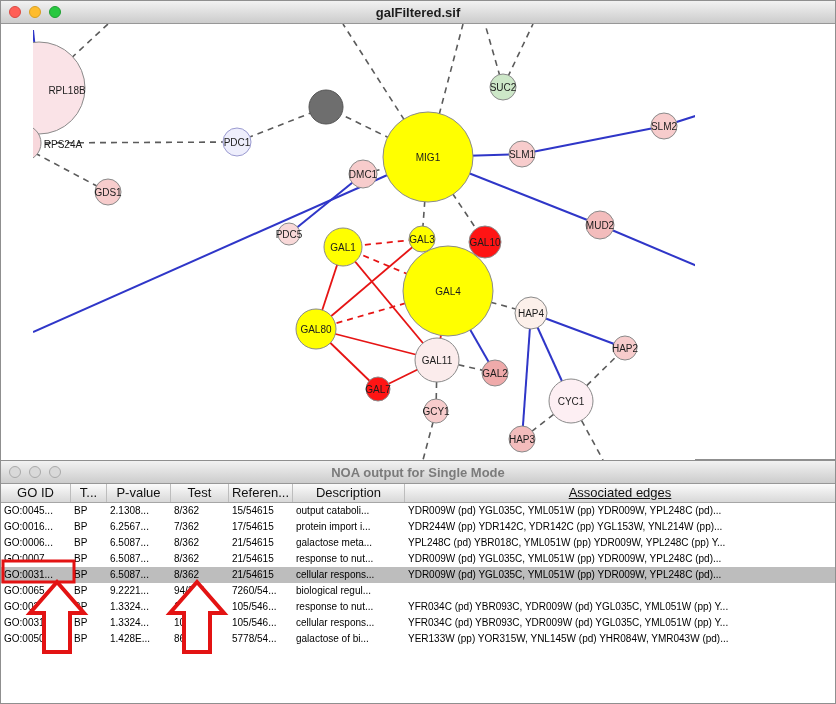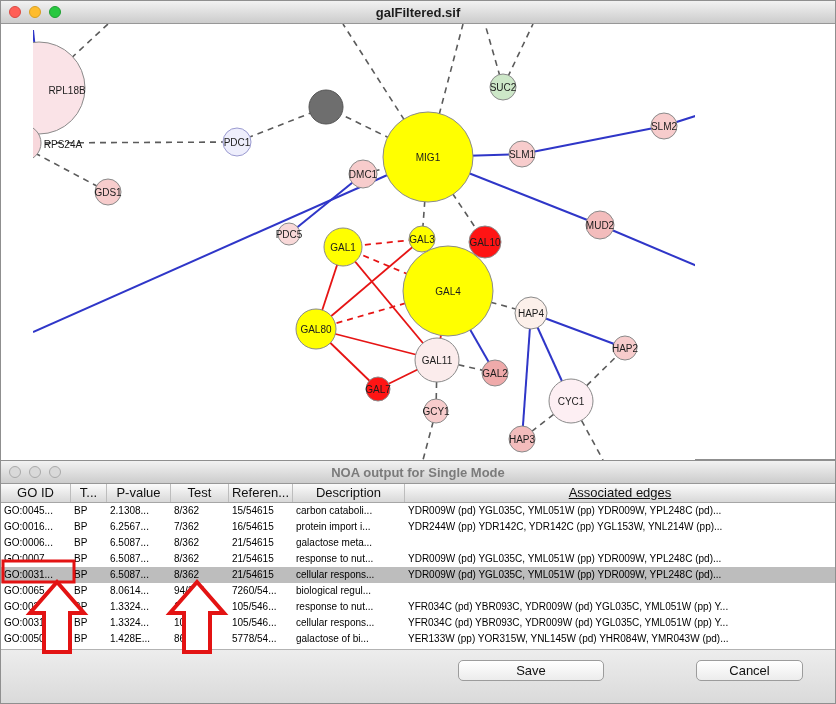--- a/index.html
+++ b/index.html
@@ -252,39 +252,40 @@
         <div class="th">Description</div>
         <div class="th">Associated edges</div>
       </div>
     <div class="tbody" id="tbody">
         <div class="tr">
           <div class="td">GO:0045...</div>
           <div class="td">BP</div>
           <div class="td">2.1308...</div>
           <div class="td">8/362</div>
           <div class="td">15/54615</div>
-          <div class="td">carbon cataboli...</div>
+          <div class="td">output cataboli...</div>
           <div class="td">YDR009W (pd) YGL035C, YML051W (pp) YDR009W, YPL248C (pd)...</div>
         </div>
         <div class="tr">
           <div class="td">GO:0016...</div>
           <div class="td">BP</div>
           <div class="td">6.2567...</div>
           <div class="td">7/362</div>
-          <div class="td">16/54615</div>
+          <div class="td">17/54615</div>
           <div class="td">protein import i...</div>
           <div class="td">YDR244W (pp) YDR142C, YDR142C (pp) YGL153W, YNL214W (pp)...</div>
         </div>
         <div class="tr">
           <div class="td">GO:0006...</div>
           <div class="td">BP</div>
           <div class="td">6.5087...</div>
           <div class="td">8/362</div>
           <div class="td">21/54615</div>
           <div class="td">galactose meta...</div>
+          <div class="td">YPL248C (pd) YBR018C, YML051W (pp) YDR009W, YPL248C (pp) Y...</div>
         </div>
         <div class="tr">
           <div class="td">GO:0007...</div>
           <div class="td">BP</div>
           <div class="td">6.5087...</div>
           <div class="td">8/362</div>
           <div class="td">21/54615</div>
           <div class="td">response to nut...</div>
           <div class="td">YDR009W (pd) YGL035C, YML051W (pp) YDR009W, YPL248C (pd)...</div>
         </div>
@@ -293,21 +294,21 @@
           <div class="td">BP</div>
           <div class="td">6.5087...</div>
           <div class="td">8/362</div>
           <div class="td">21/54615</div>
           <div class="td">cellular respons...</div>
           <div class="td">YDR009W (pd) YGL035C, YML051W (pp) YDR009W, YPL248C (pd)...</div>
         </div>
         <div class="tr">
           <div class="td">GO:0065...</div>
           <div class="td">BP</div>
-          <div class="td">8.0614...</div>
+          <div class="td">9.2221...</div>
           <div class="td">94/362</div>
           <div class="td">7260/54...</div>
           <div class="td">biological regul...</div>
         </div>
         <div class="tr">
           <div class="td">GO:0031...</div>
           <div class="td">BP</div>
           <div class="td">1.3324...</div>
           <div class="td">10/362</div>
           <div class="td">105/546...</div>
@@ -326,24 +327,20 @@
         <div class="tr">
           <div class="td">GO:0050...</div>
           <div class="td">BP</div>
           <div class="td">1.428E...</div>
           <div class="td">86/362</div>
           <div class="td">5778/54...</div>
           <div class="td">galactose of bi...</div>
           <div class="td">YER133W (pp) YOR315W, YNL145W (pd) YHR084W, YMR043W (pd)...</div>
         </div>
       </div>
-    <div class="buttonbar">
-      <button class="btn btn-save">Save</button>
-      <button class="btn btn-cancel">Cancel</button>
-    </div>
   </div>
 
   <svg class="annotations" viewBox="0 0 836 704">
     <rect x="3" y="561" width="71" height="21" fill="none" stroke="#e31313" stroke-width="3"></rect>
     <polygon points="57,582 84,613 70,613 70,652 44,652 44,613 30,613" fill="#ffffff" stroke="#e31313" stroke-width="4" stroke-linejoin="miter"></polygon>
     <polygon points="197,582 224,613 210,613 210,652 184,652 184,613 170,613" fill="#ffffff" stroke="#e31313" stroke-width="4" stroke-linejoin="miter"></polygon>
   </svg>
 
 </div>
 

